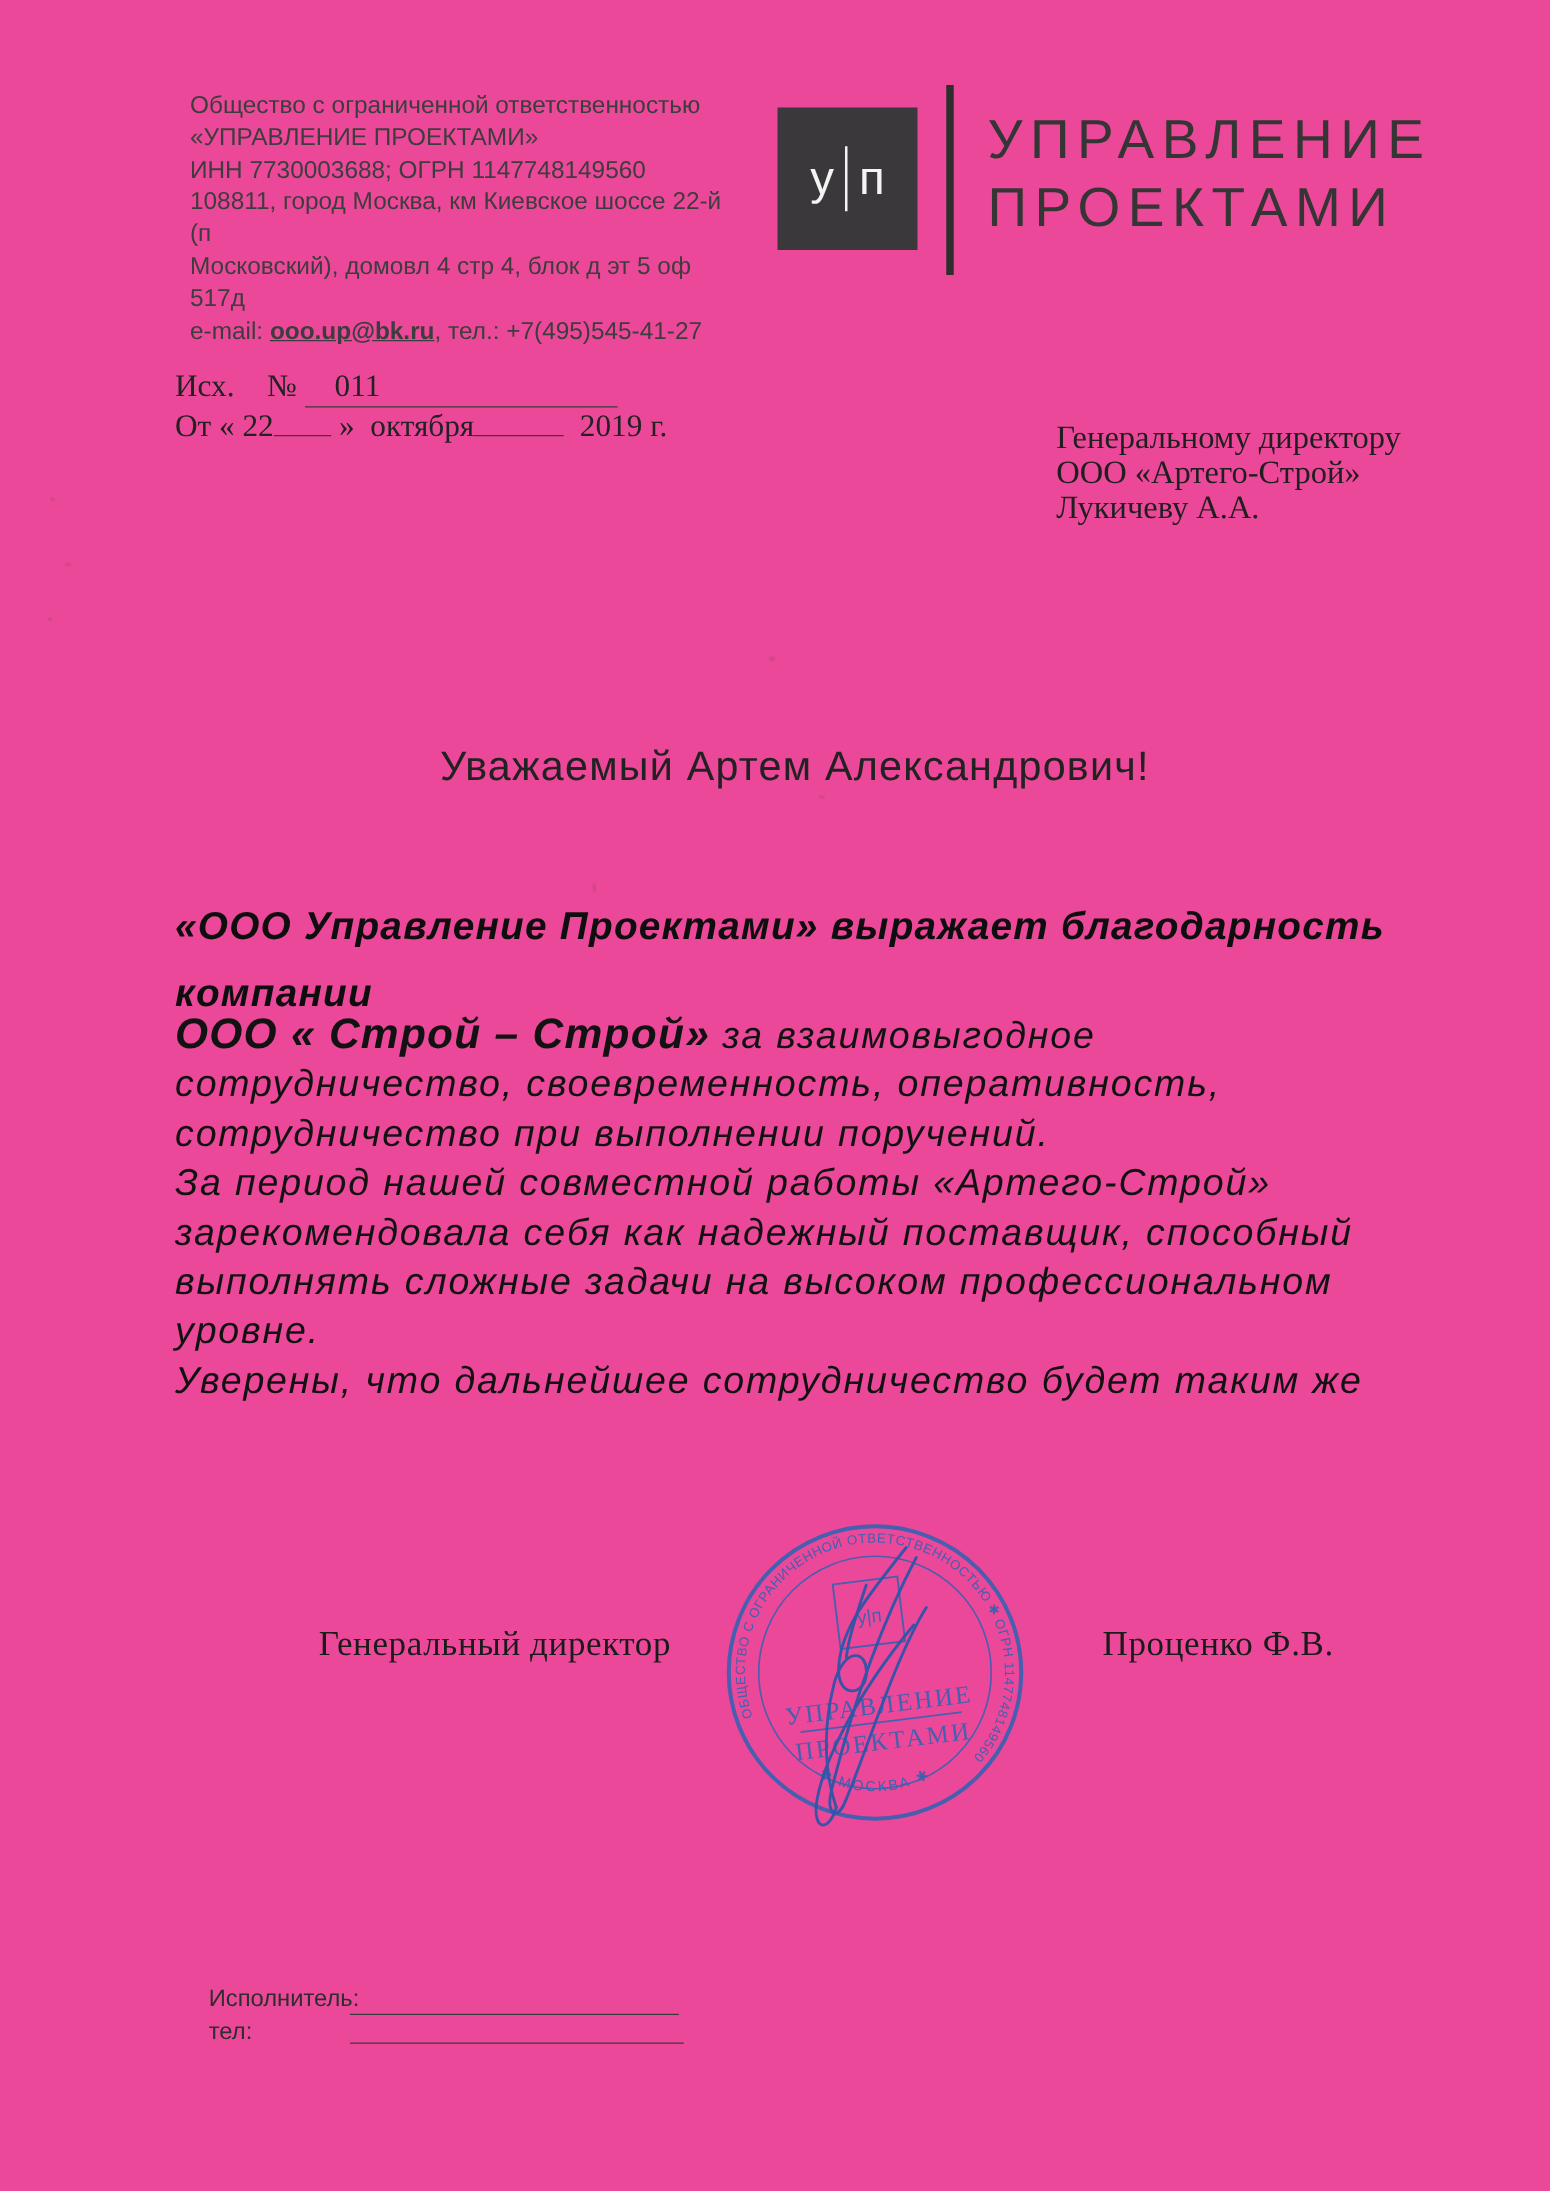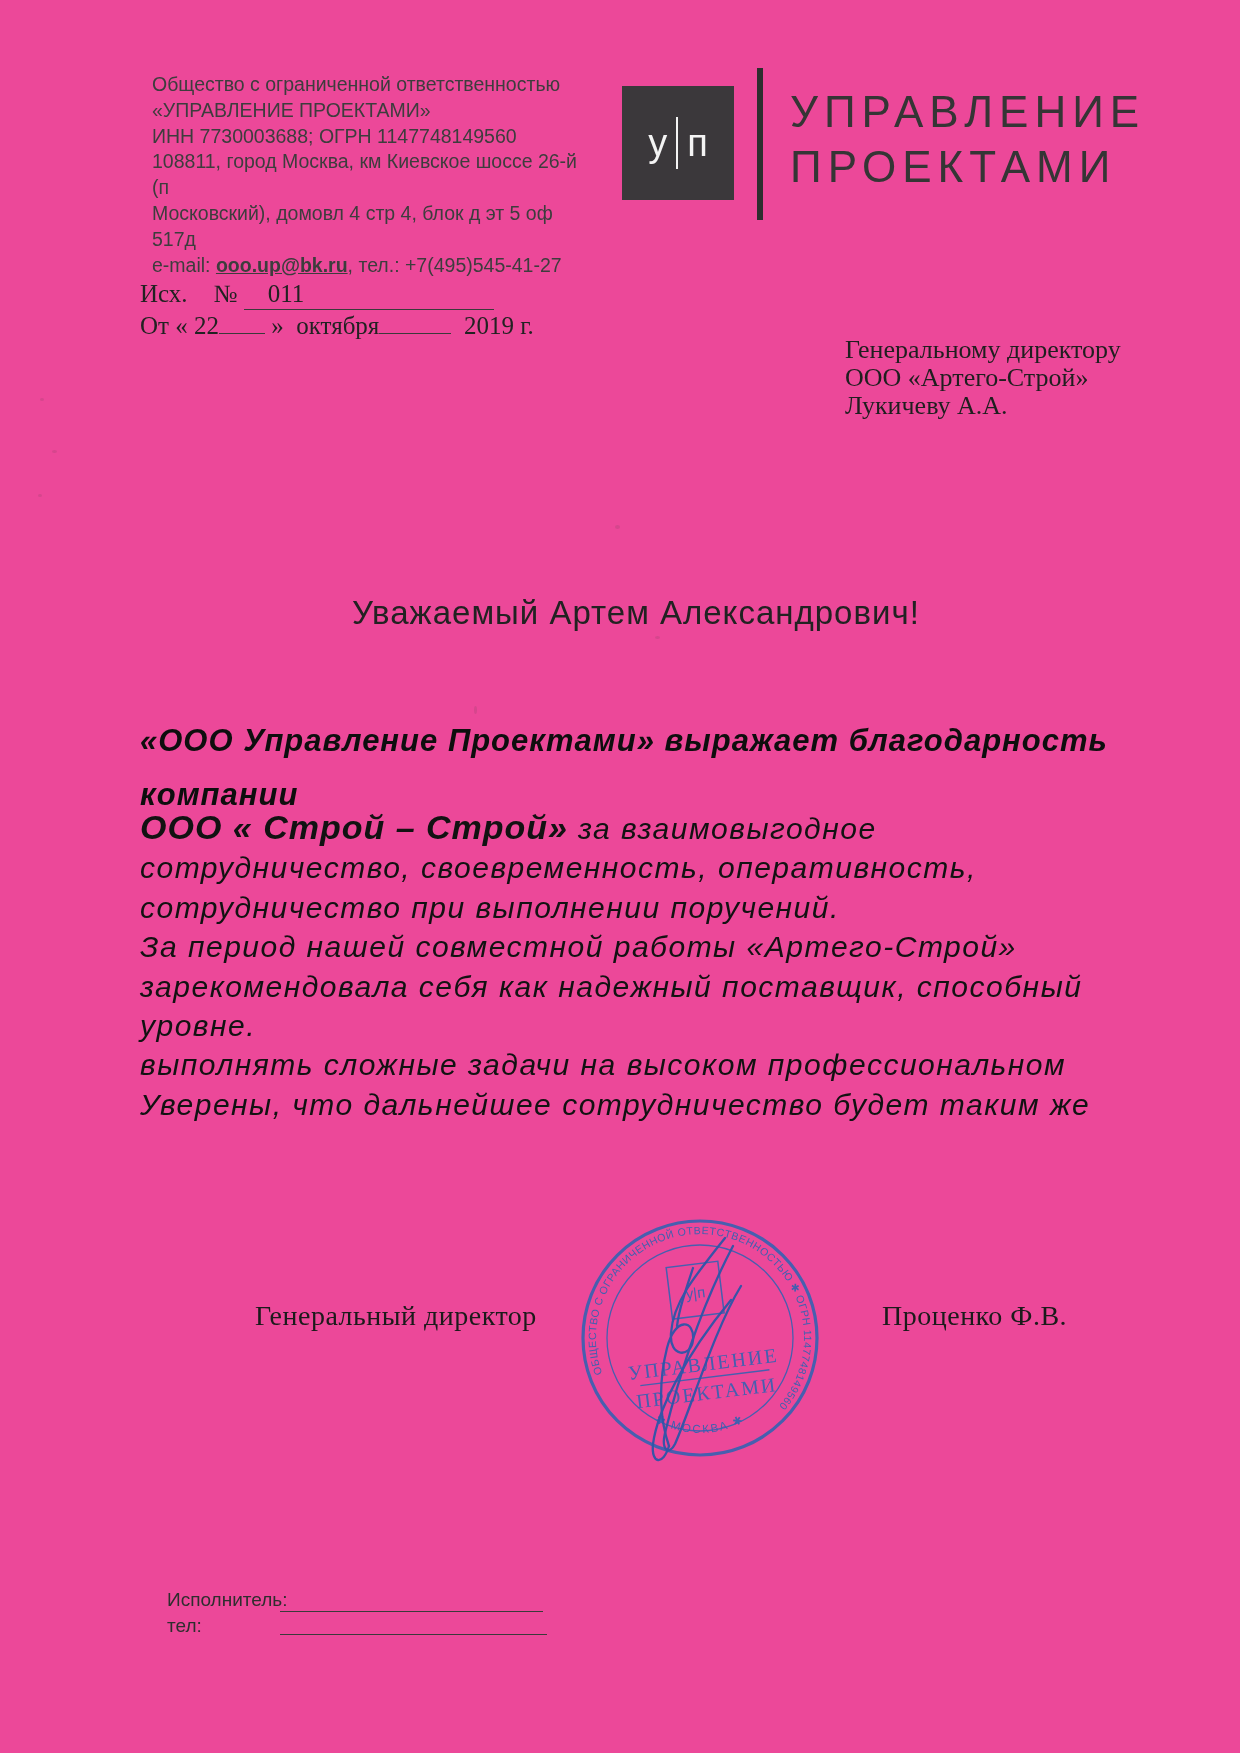--- a/index.html
+++ b/index.html
@@ -23,21 +23,21 @@
   .logo-square .bar{ width:2px; height:52px; background:#f4f4f4;}
   .logo-divider{ position:absolute; left:757px; top:68px; width:6px; height:152px; background:#2e2e2e;}
   .wordmark{
     position:absolute; left:790px; top:84px; width:420px;
     font-family:"Liberation Sans", sans-serif; font-size:44px; line-height:55px;
     letter-spacing:6px; color:#353535; font-weight:400;
   }
   
   .ref-block{ position:absolute; left:140px; top:278px; font-size:25px; line-height:31px; color:#222;}
   .ref-row{ white-space:nowrap;}
-  .u{ display:inline-block; border-bottom:1.6px solid #3a3a3a;}
+  .u{ display:inline-block; border-bottom:1.6px solid #3a3a3a;margin-top:16px;}
   .u-num{ width:250px; padding-left:24px; box-sizing:border-box;}
   .u-gap1{ width:46px;}
   .u-gap2{ width:72px;}
   .sp{ display:inline-block; width:26px;}
   
   .addressee{ position:absolute; left:845px; top:336px; font-size:26px; line-height:27.8px; color:#1f1f1f;}
   
   .salutation{
     position:absolute; left:352px; top:594px;
     font-family:"Liberation Sans", sans-serif; 
@@ -71,21 +71,21 @@
 </style>
 </head>
 <body>
 
 <div class="page">
 
   <div class="company-info">
     <div>Общество с ограниченной ответственностью</div>
     <div>«УПРАВЛЕНИЕ ПРОЕКТАМИ»</div>
     <div>ИНН 7730003688; ОГРН 1147748149560</div>
-    <div>108811, город Москва, км Киевское шоссе 26-й (п</div>
+    <div>108811, город Москва, км Киевское шоссе 22-й (п</div>
     <div>Московский), домовл 4 стр 4, блок д эт 5 оф 517д</div>
     <div><span>e-mail: </span><span class="email-link">ooo.up@bk.ru</span><span>, тел.: +7(495)545-41-27</span></div>
   </div>
 
   <div class="logo-square">
     <span class="glyph">у</span>
     <span class="bar"></span>
     <span class="glyph">п</span>
   </div>
   <div class="logo-divider"></div>
@@ -120,22 +120,22 @@
     <div>«ООО Управление Проектами» выражает благодарность</div>
     <div>компании</div>
   </div>
 
   <div class="body-b">
     <div><span class="lead-bold">ООО  « Строй – Строй»</span><span> за взаимовыгодное</span></div>
     <div>сотрудничество, своевременность, оперативность,</div>
     <div>сотрудничество при  выполнении поручений.</div>
     <div>За период нашей совместной  работы «Артего-Строй»</div>
     <div>зарекомендовала себя как надежный поставщик, способный</div>
+    <div>выполнять сложные задачи на высоком профессиональном</div>
     <div>уровне.</div>
-    <div>выполнять сложные задачи на высоком профессиональном</div>
     <div>Уверены, что дальнейшее сотрудничество будет таким же</div>
   </div>
 
   <div class="sig-title">Генеральный директор</div>
   <div class="sig-name">Проценко Ф.В.</div>
 
   <div class="stamp-wrap">
     <svg width="254" height="264" viewBox="0 0 254 264">
       <g stroke="#3a61b1" fill="none" opacity="0.92">
         <circle cx="127" cy="130" r="117" stroke-width="3.2"></circle>

